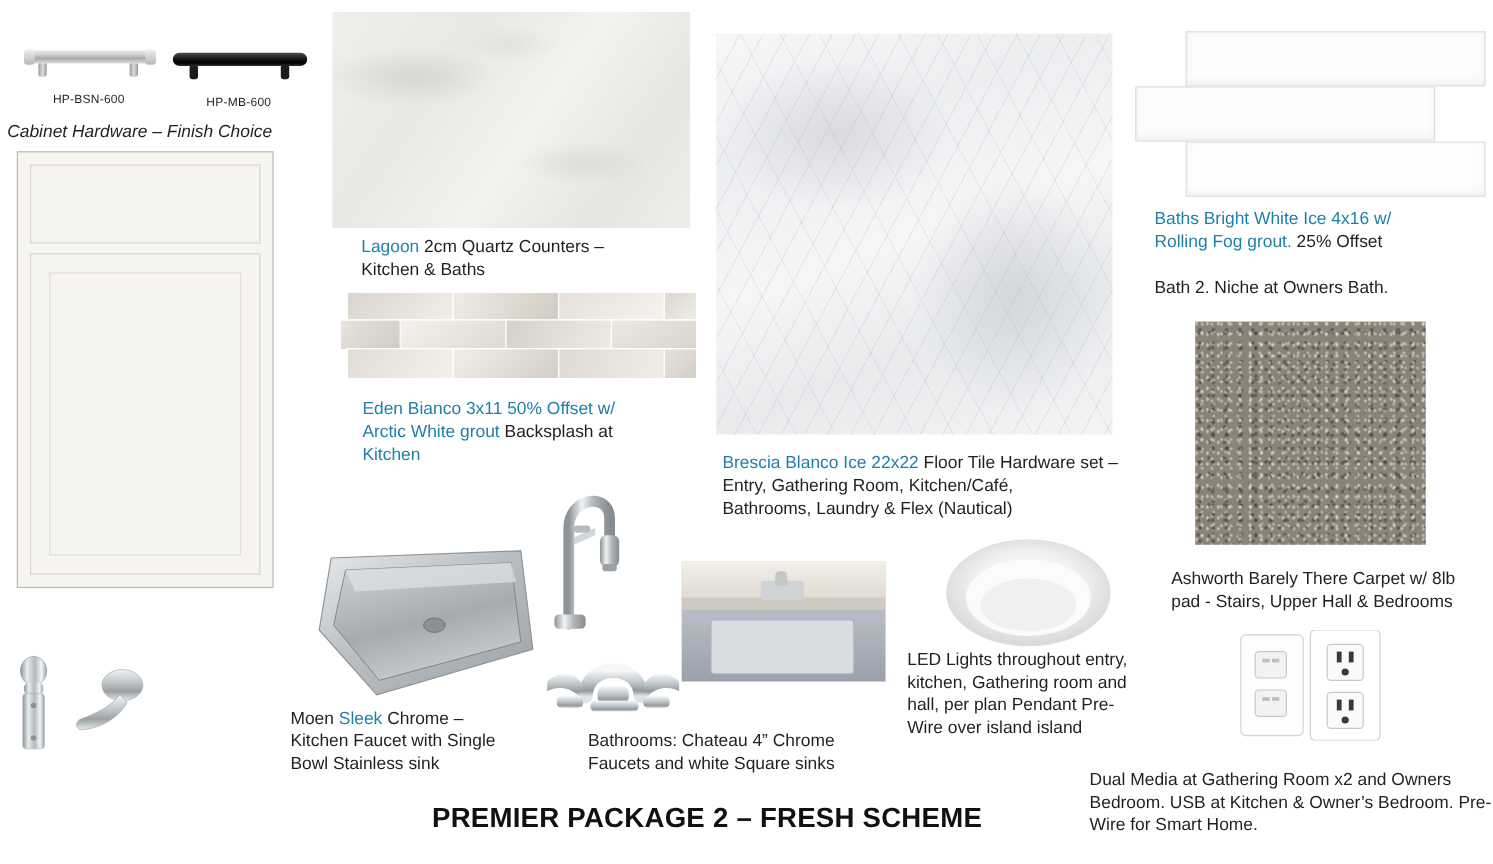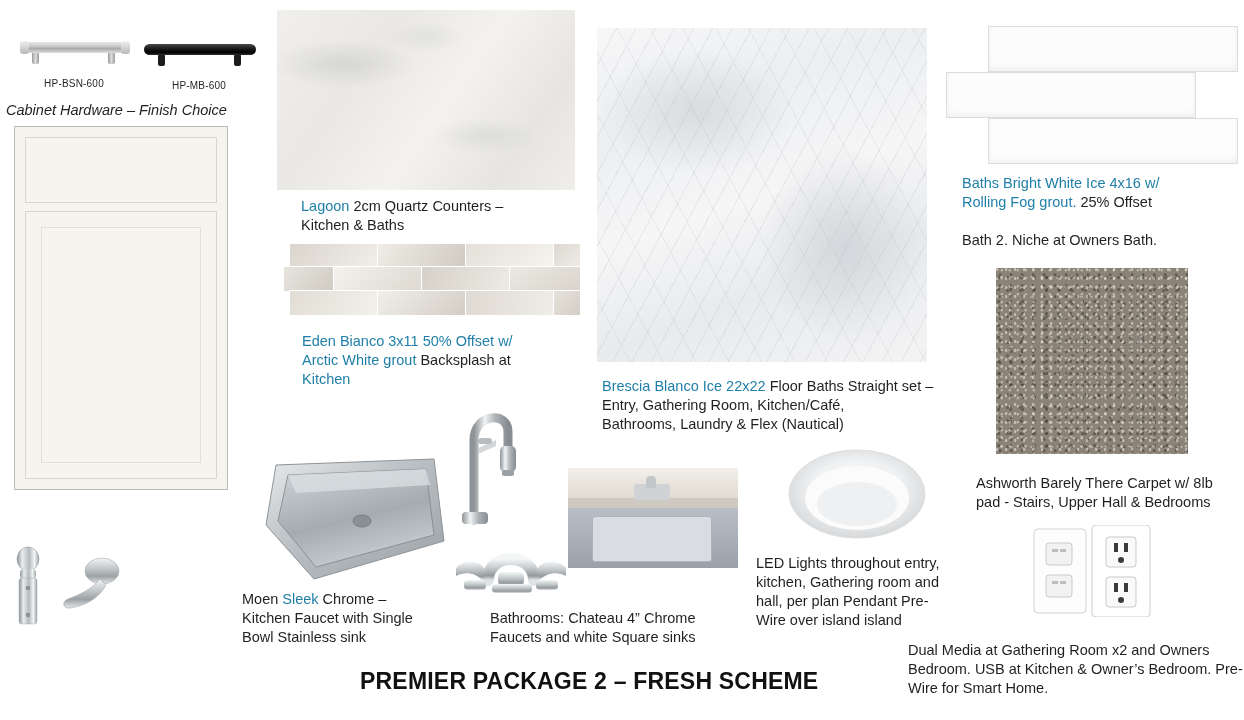--- a/index.html
+++ b/index.html
@@ -156,21 +156,21 @@
     <div class="brick" style="left:264px;top:47px;width:26px;height:24px;background:linear-gradient(135deg,#e6e2da,#d3cfc7);"></div>
   </div>
   <div class="cap abs" style="left:302px;top:332px;width:270px;color:#1f7fa8;">
     <span class="hl">Eden Bianco 3x11 50% Offset w/</span><br>
     <span class="hl">Arctic White grout</span><span style="color:#231f20;"> Backsplash at</span><br>
     <span class="hl">Kitchen</span>
   </div>
 
   <div class="swatch marble" style="left:597px;top:28px;width:330px;height:334px;"></div>
   <div class="cap abs" style="left:602px;top:377px;width:340px;">
-    <span class="hl">Brescia Blanco Ice 22x22</span><span> Floor Baths Straight set –</span><br>
+    <span class="hl">Brescia Blanco Ice 22x22</span><span> Floor Tile Hardware set –</span><br>
     <span>Entry, Gathering Room, Kitchen/Café,</span><br>
     <span>Bathrooms, Laundry &amp; Flex (Nautical)</span>
   </div>
 
   <div class="abs" style="left:946px;top:26px;width:290px;height:132px;">
     <div class="sub-tile" style="left:42px;top:0px;width:248px;height:44px;"></div>
     <div class="sub-tile" style="left:0px;top:46px;width:248px;height:44px;"></div>
     <div class="sub-tile" style="left:42px;top:92px;width:248px;height:44px;background:#fdfdfd;"></div>
   </div>
   <div class="cap abs" style="left:962px;top:174px;width:282px;">
@@ -301,21 +301,21 @@
     <span>Moen </span><span class="hl">Sleek</span><span> Chrome –</span><br>
     <span>Kitchen Faucet with Single</span><br>
     <span>Bowl Stainless sink</span>
   </div>
 
   <div class="cap abs" style="left:490px;top:609px;width:230px;">
     <span>Bathrooms: Chateau 4” Chrome</span><br>
     <span>Faucets and white Square sinks</span>
   </div>
 
-  <div class="cap abs" style="left:756px;top:541px;width:205px;margin-top:13px;">
+  <div class="cap abs" style="left:756px;top:541px;width:205px;">
     <span>LED Lights throughout entry,</span><br>
     <span>kitchen, Gathering room and</span><br>
     <span>hall, per plan Pendant Pre-</span><br>
     <span>Wire over island island</span>
   </div>
 
   <div class="cap abs" style="left:908px;top:641px;width:340px;">
     <span>Dual Media at Gathering Room x2 and Owners</span><br>
     <span>Bedroom. USB at Kitchen &amp; Owner’s Bedroom. Pre-</span><br>
     <span>Wire for Smart Home.</span>

